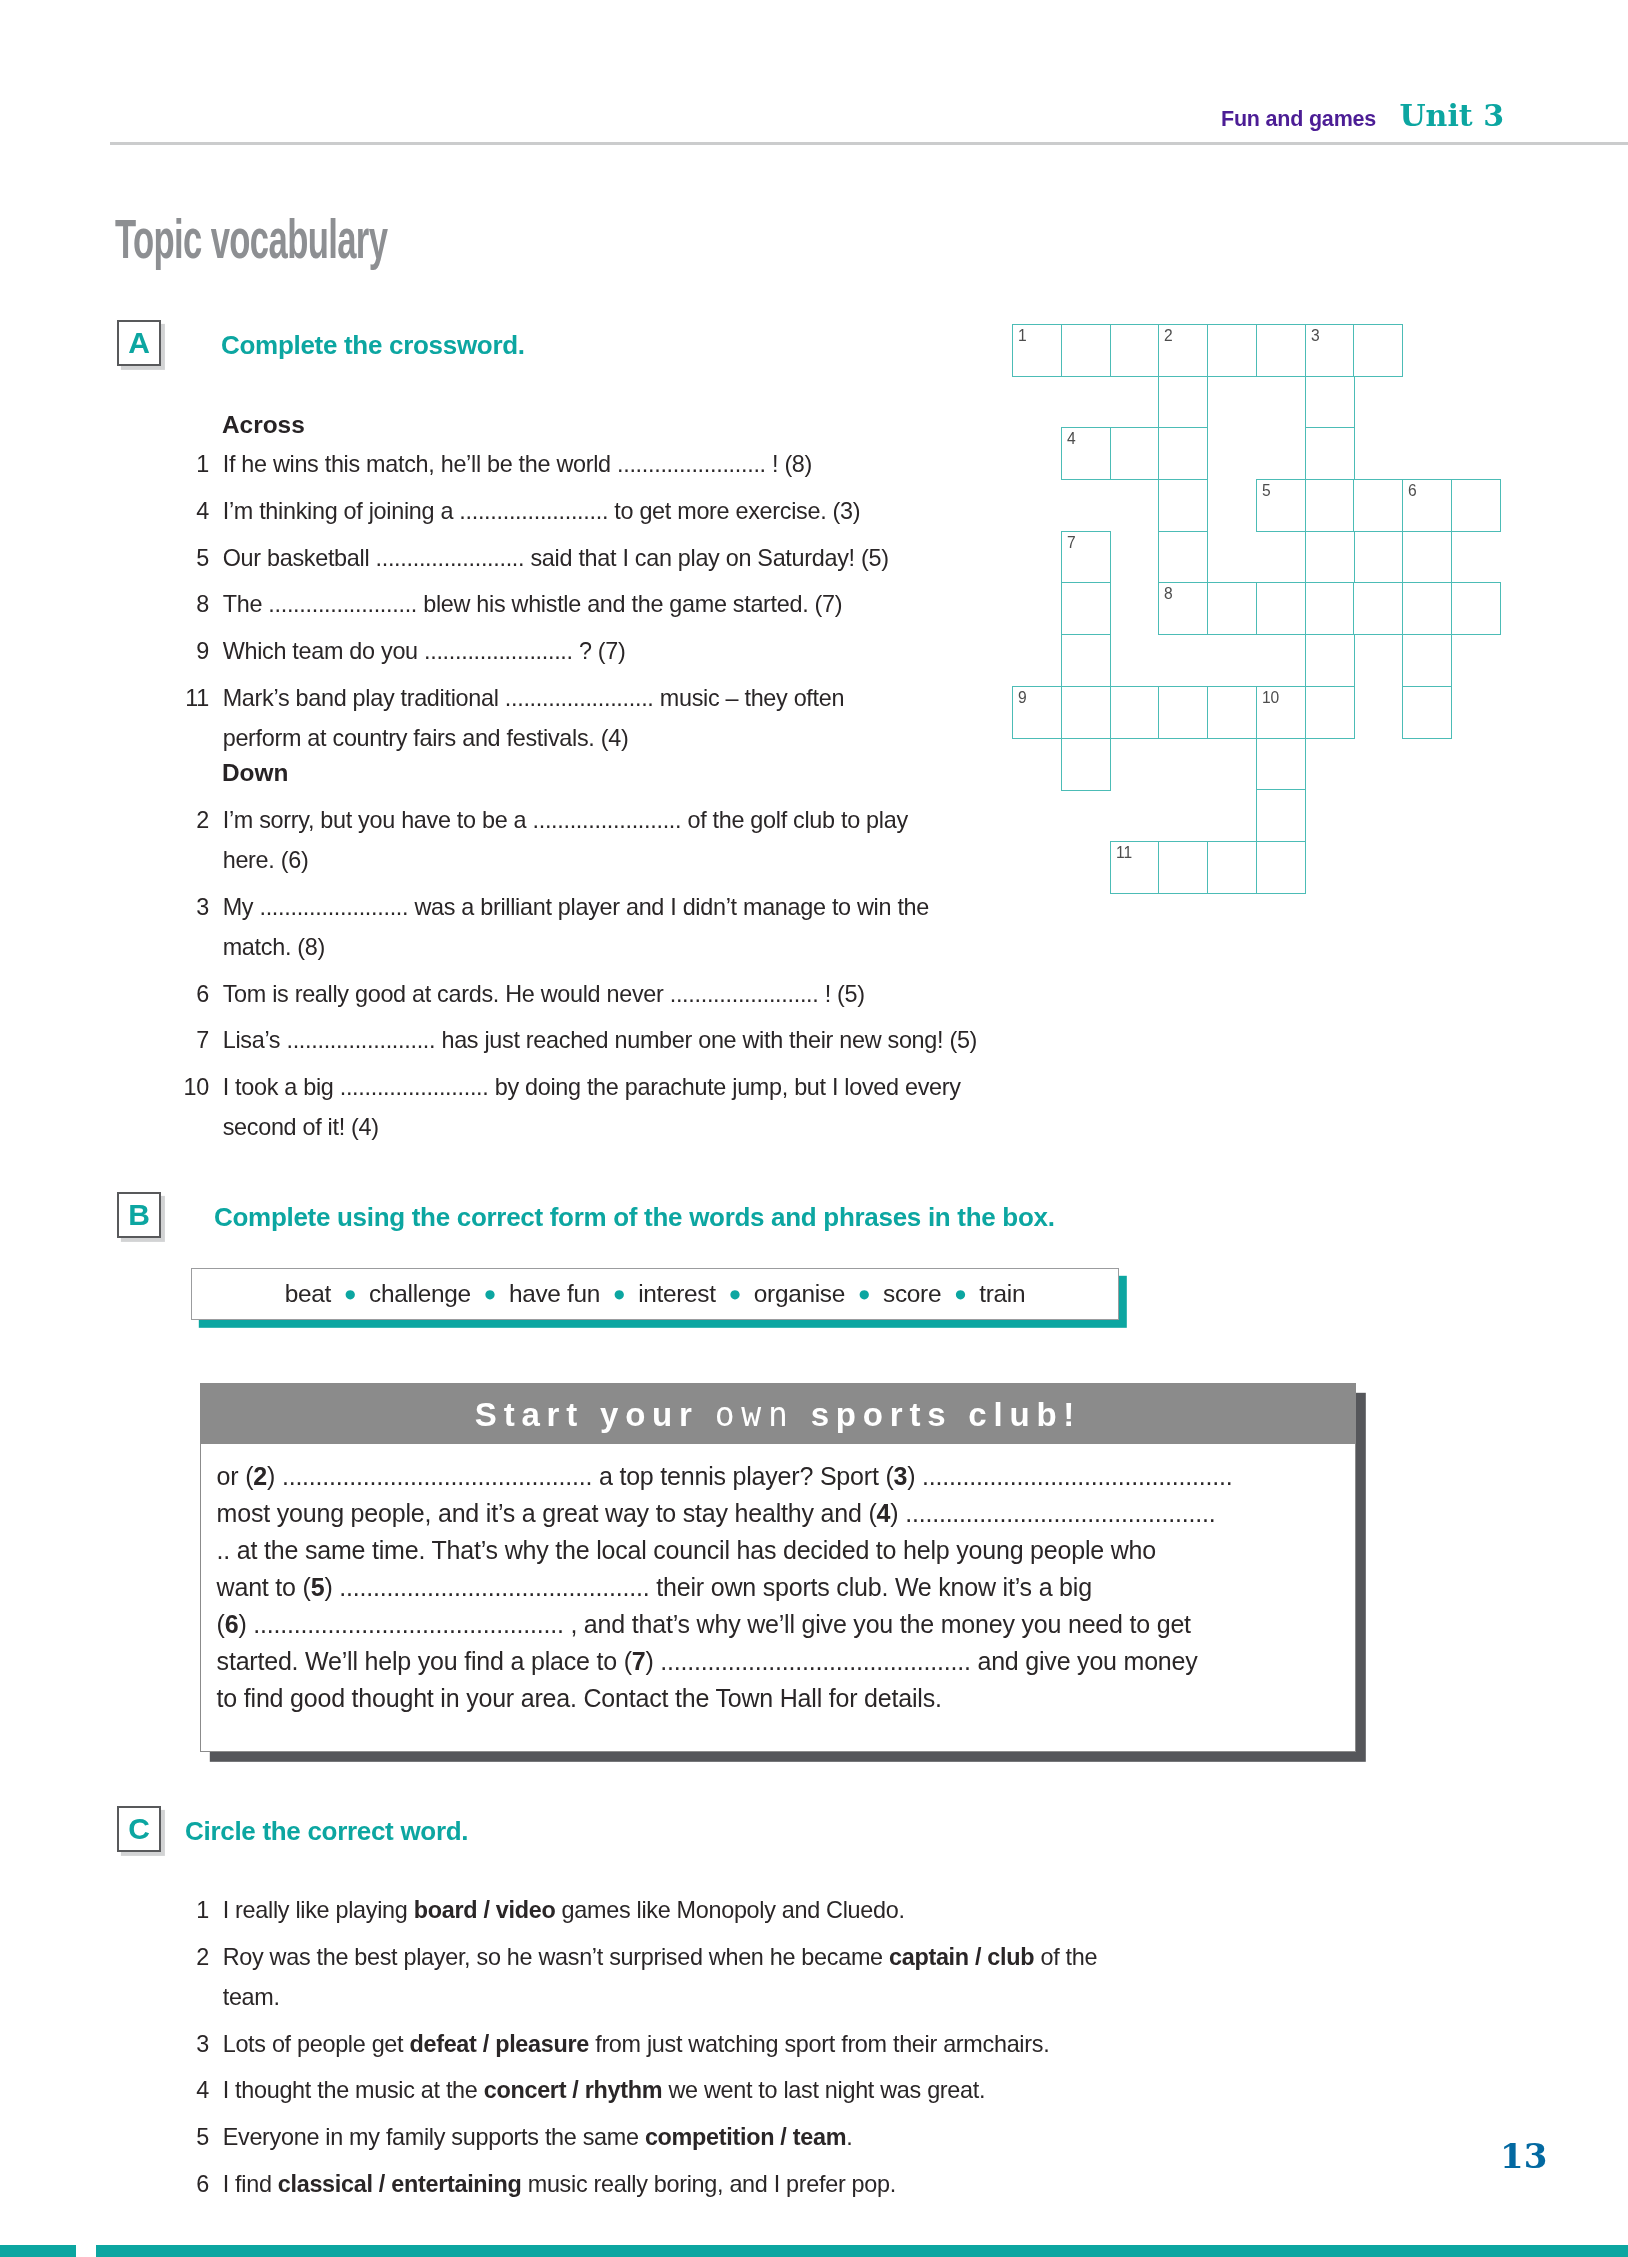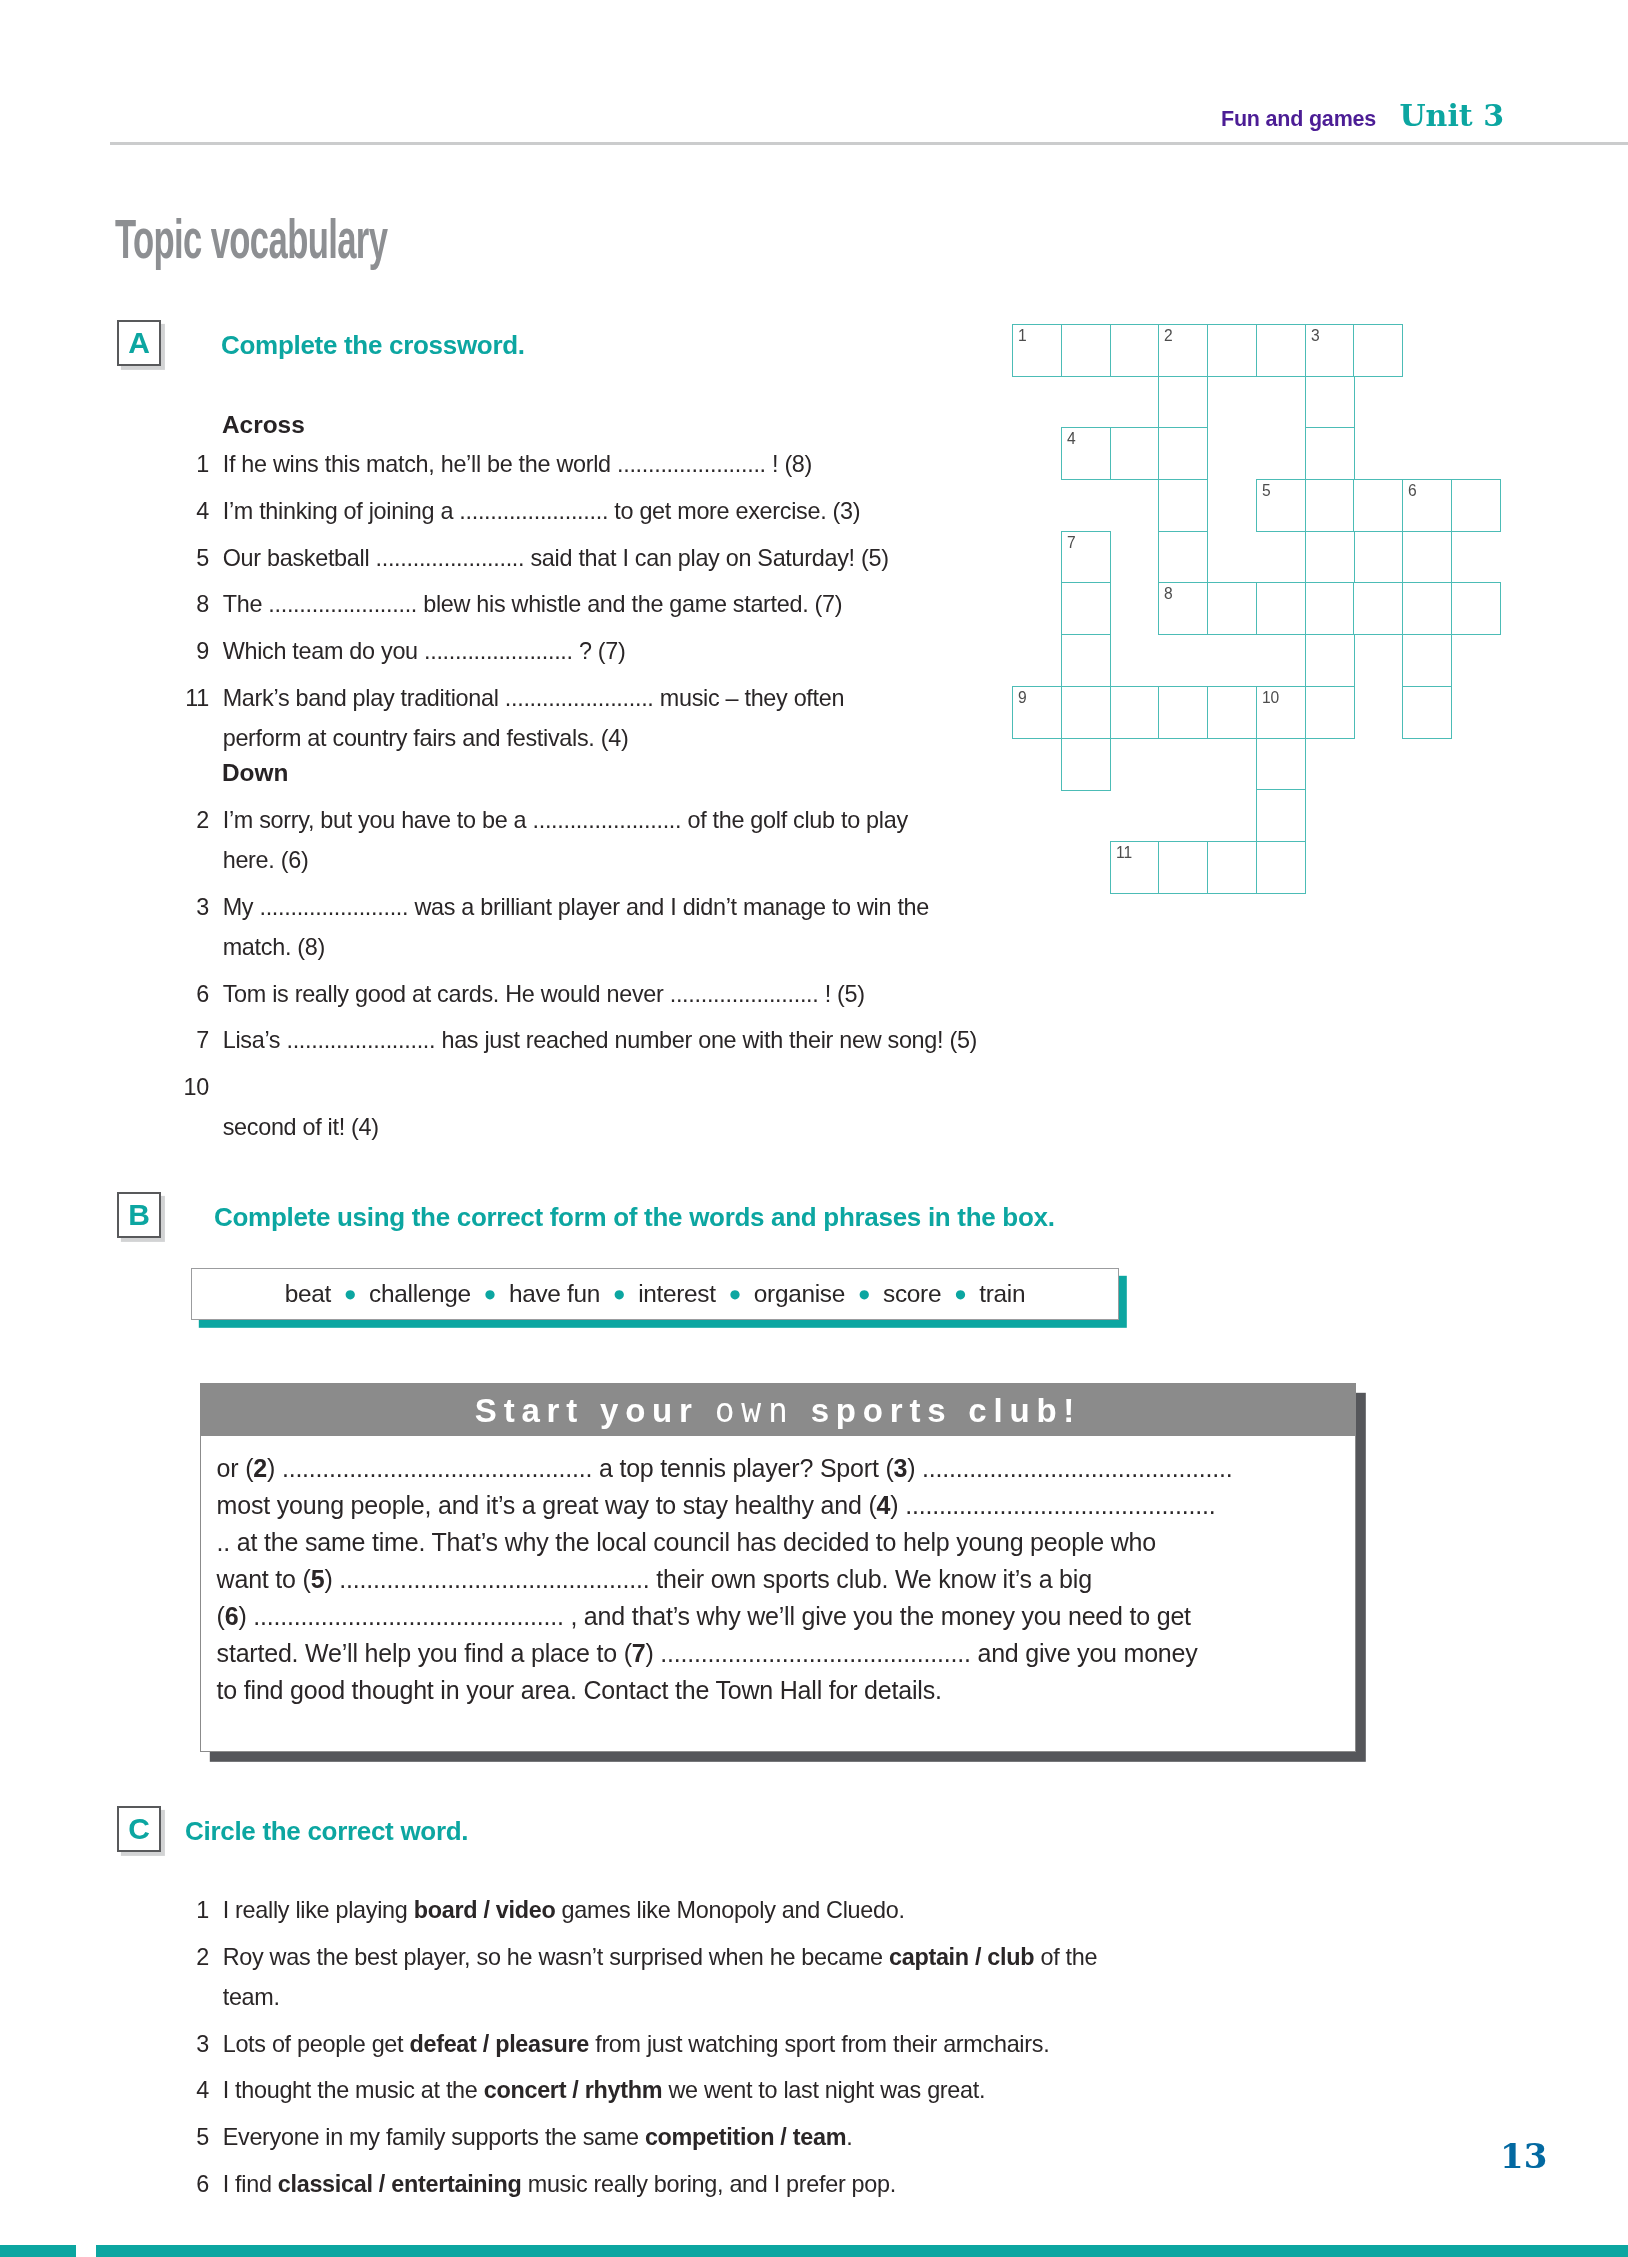--- a/index.html
+++ b/index.html
@@ -37,21 +37,21 @@
 
   
   .word-box{position:absolute;left:191px;top:1268px;width:928px;height:52px;background:#fff;
             border:1px solid #9b9c9e;box-shadow:7.8px 7.8px 0 #0ca6a1;box-sizing:border-box;
             display:flex;align-items:center;justify-content:center;font-size:24.4px;letter-spacing:-0.3px;}
   .word-box .bullet{color:#0ca6a1;margin:0 12.7px;font-size:21.5px;}
 
   
   .poster{position:absolute;left:200px;top:1383px;width:1156px;height:369px;background:#fff;
           border:1px solid #8b8b8b;box-shadow:9.8px 9.8px 0 #55565a;box-sizing:border-box;}
-  .poster-banner{height:52px;background:#8b8b8b;display:flex;align-items:center;justify-content:center;}
+  .poster-banner{height:60px;background:#8b8b8b;display:flex;align-items:center;justify-content:center;}
   .poster-title{color:#fff;font-size:33px;font-weight:bold;letter-spacing:6.8px;white-space:nowrap;}
   .poster-title .mid{font-family:"DejaVu Sans Mono",monospace;font-weight:normal;letter-spacing:6.8px;}
   .poster-body{padding:13.7px 15.6px 0 15.6px;font-size:25px;line-height:37px;letter-spacing:-0.2px;}
 
   
   .page-num{position:absolute;left:1500px;top:2136px;font-family:"DejaVu Serif",serif;
             font-size:34px;font-weight:bold;color:#0369a1;}
   .foot-bar{position:absolute;left:0;bottom:0;width:1629px;height:12.7px;background:#0ca6a1;}
   .foot-notch{position:absolute;left:76px;bottom:0;width:19.5px;height:12.7px;background:#fff;}
 </style>
@@ -114,21 +114,21 @@
       <div class="clue">
         <span class="cnum">6</span>
         <span class="ctext"><span>Tom is really good at cards. He would never ........................ ! (5)</span></span>
       </div>
       <div class="clue">
         <span class="cnum">7</span>
         <span class="ctext"><span>Lisa’s ........................ has just reached number one with their new song! (5)</span></span>
       </div>
       <div class="clue">
         <span class="cnum">10</span>
-        <span class="ctext"><br><span>second of it! (4)</span></span>
+        <span class="ctext"><span>I took a big ........................ by doing the parachute jump, but I loved every</span><br><span>second of it! (4)</span></span>
       </div>
     </div>
 
   <div class="crossword" id="crossword">
       <div class="cw-cell" style="left: 0px; top: 0px; width: 50px; height: 53px;">
         <span class="cw-num">1</span>
       </div>
       <div class="cw-cell" style="left: 49px; top: 0px; width: 50px; height: 53px;"></div>
       <div class="cw-cell" style="left: 98px; top: 0px; width: 50px; height: 53px;"></div>
       <div class="cw-cell" style="left: 146px; top: 0px; width: 50px; height: 53px;">

